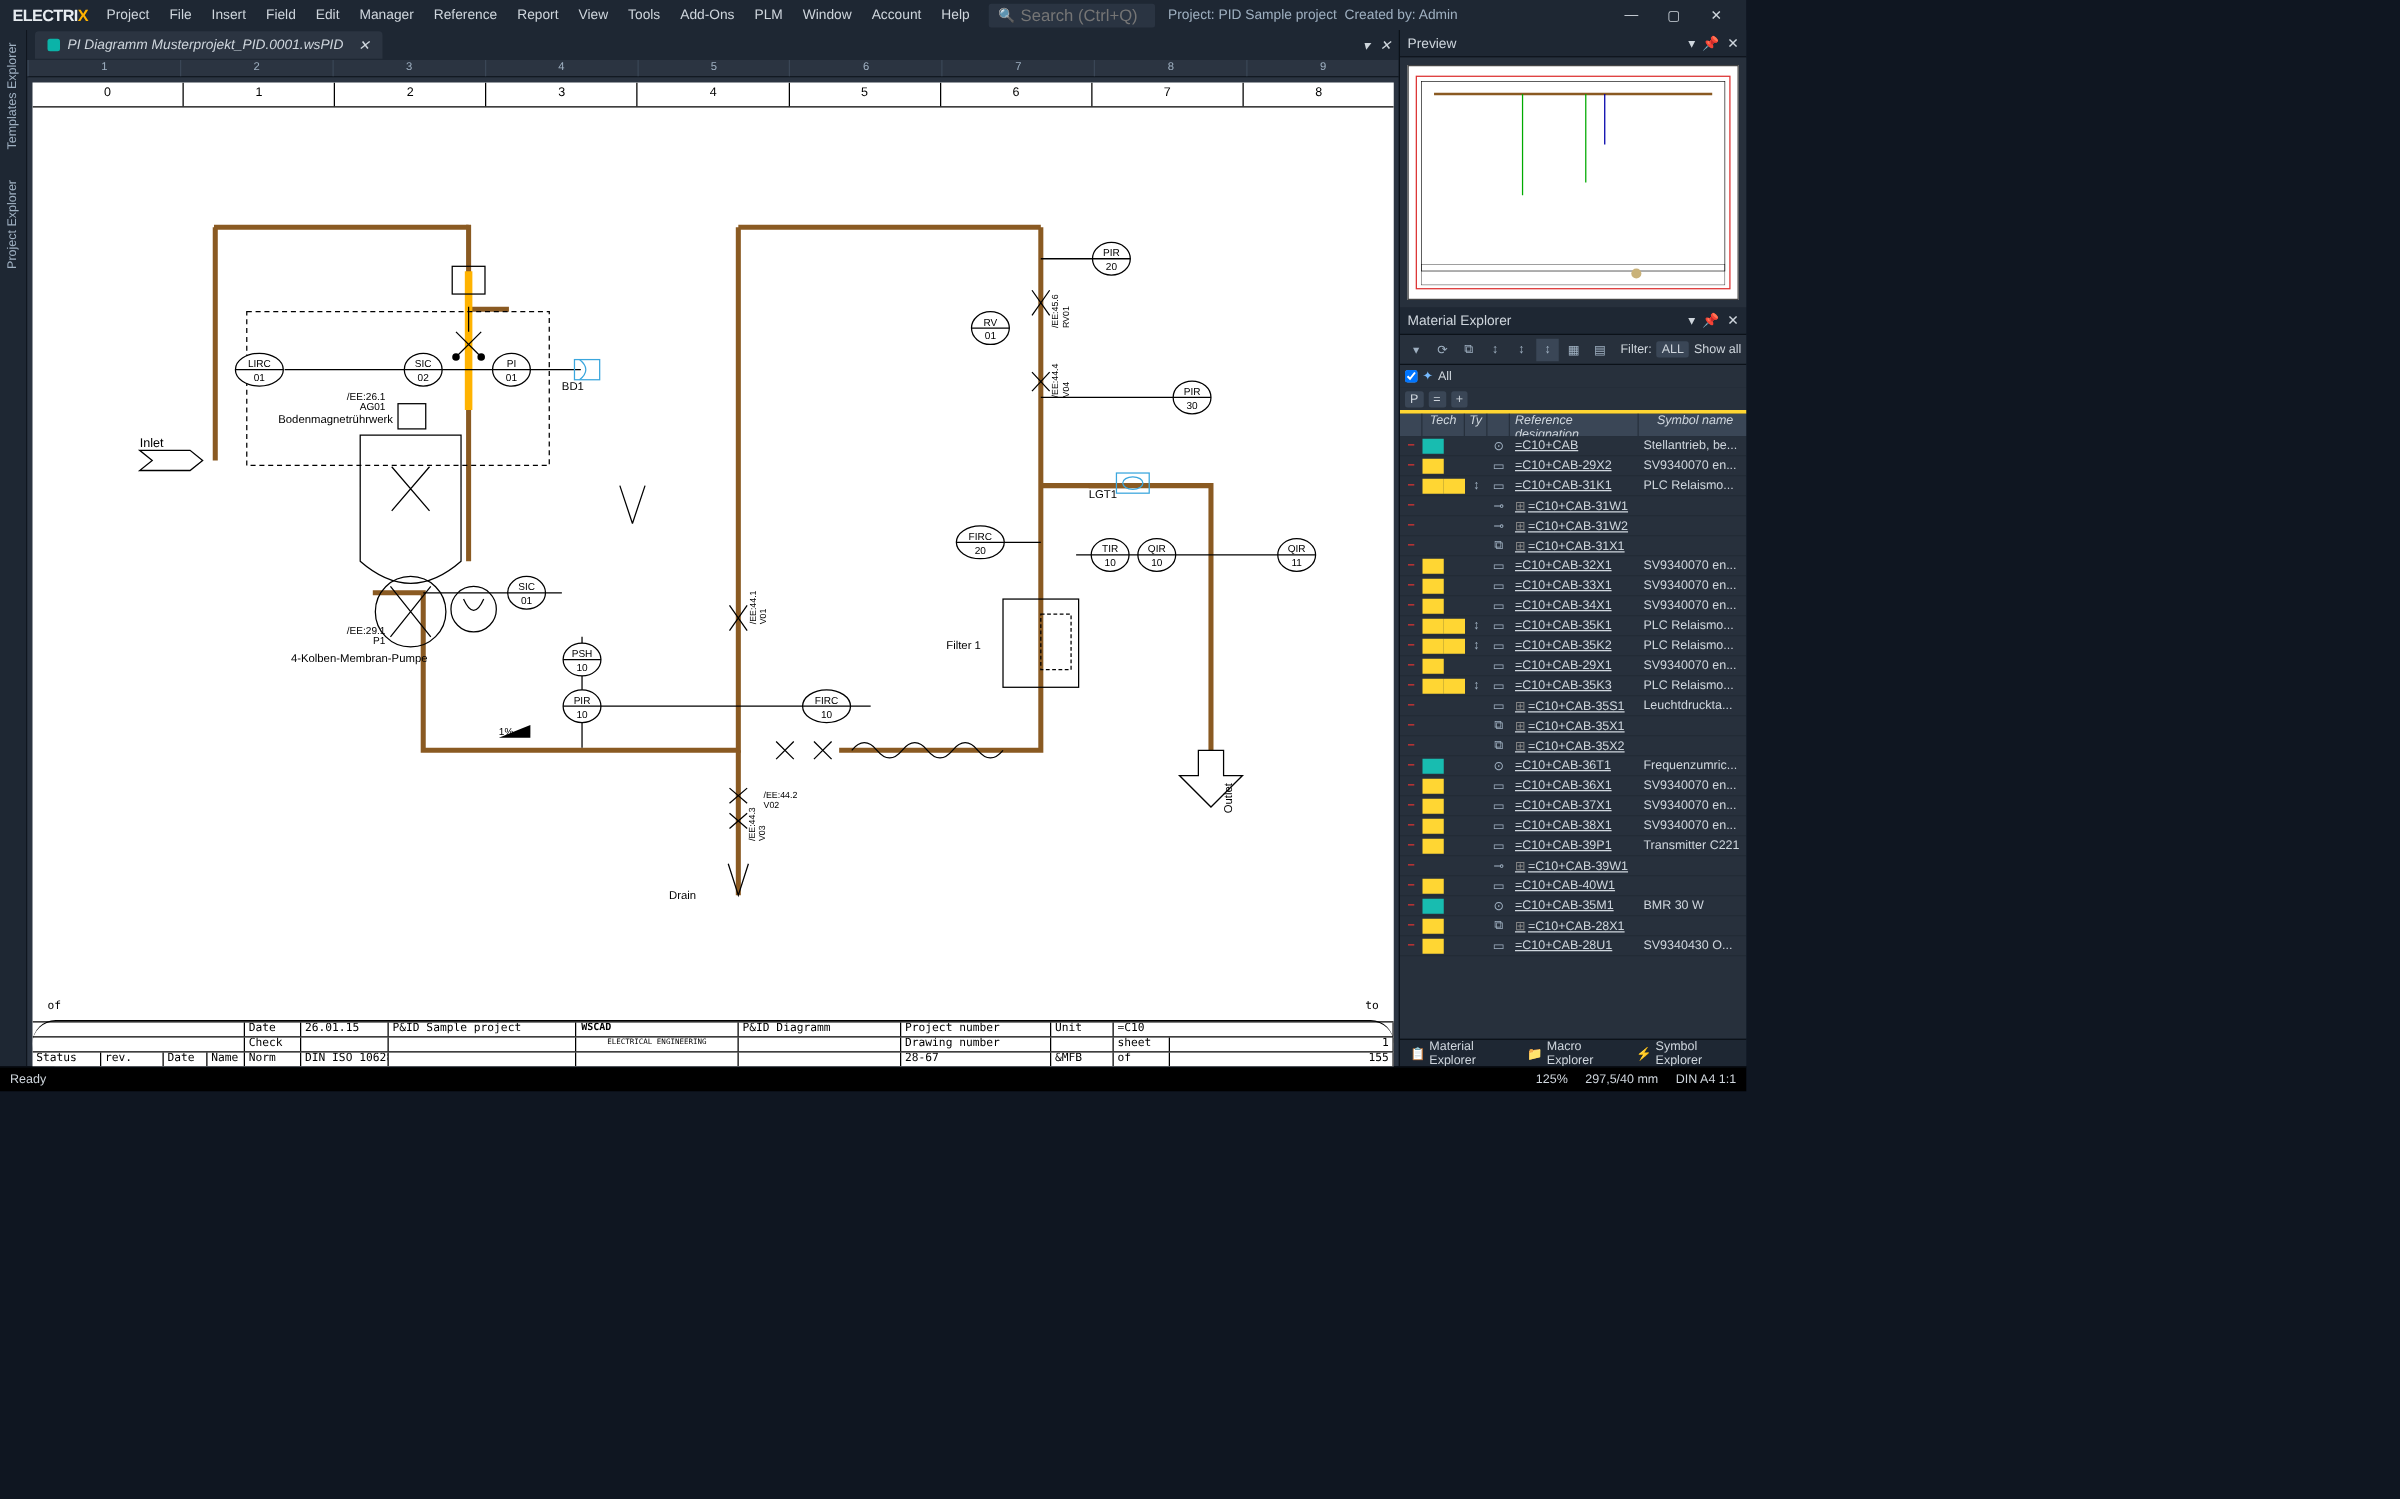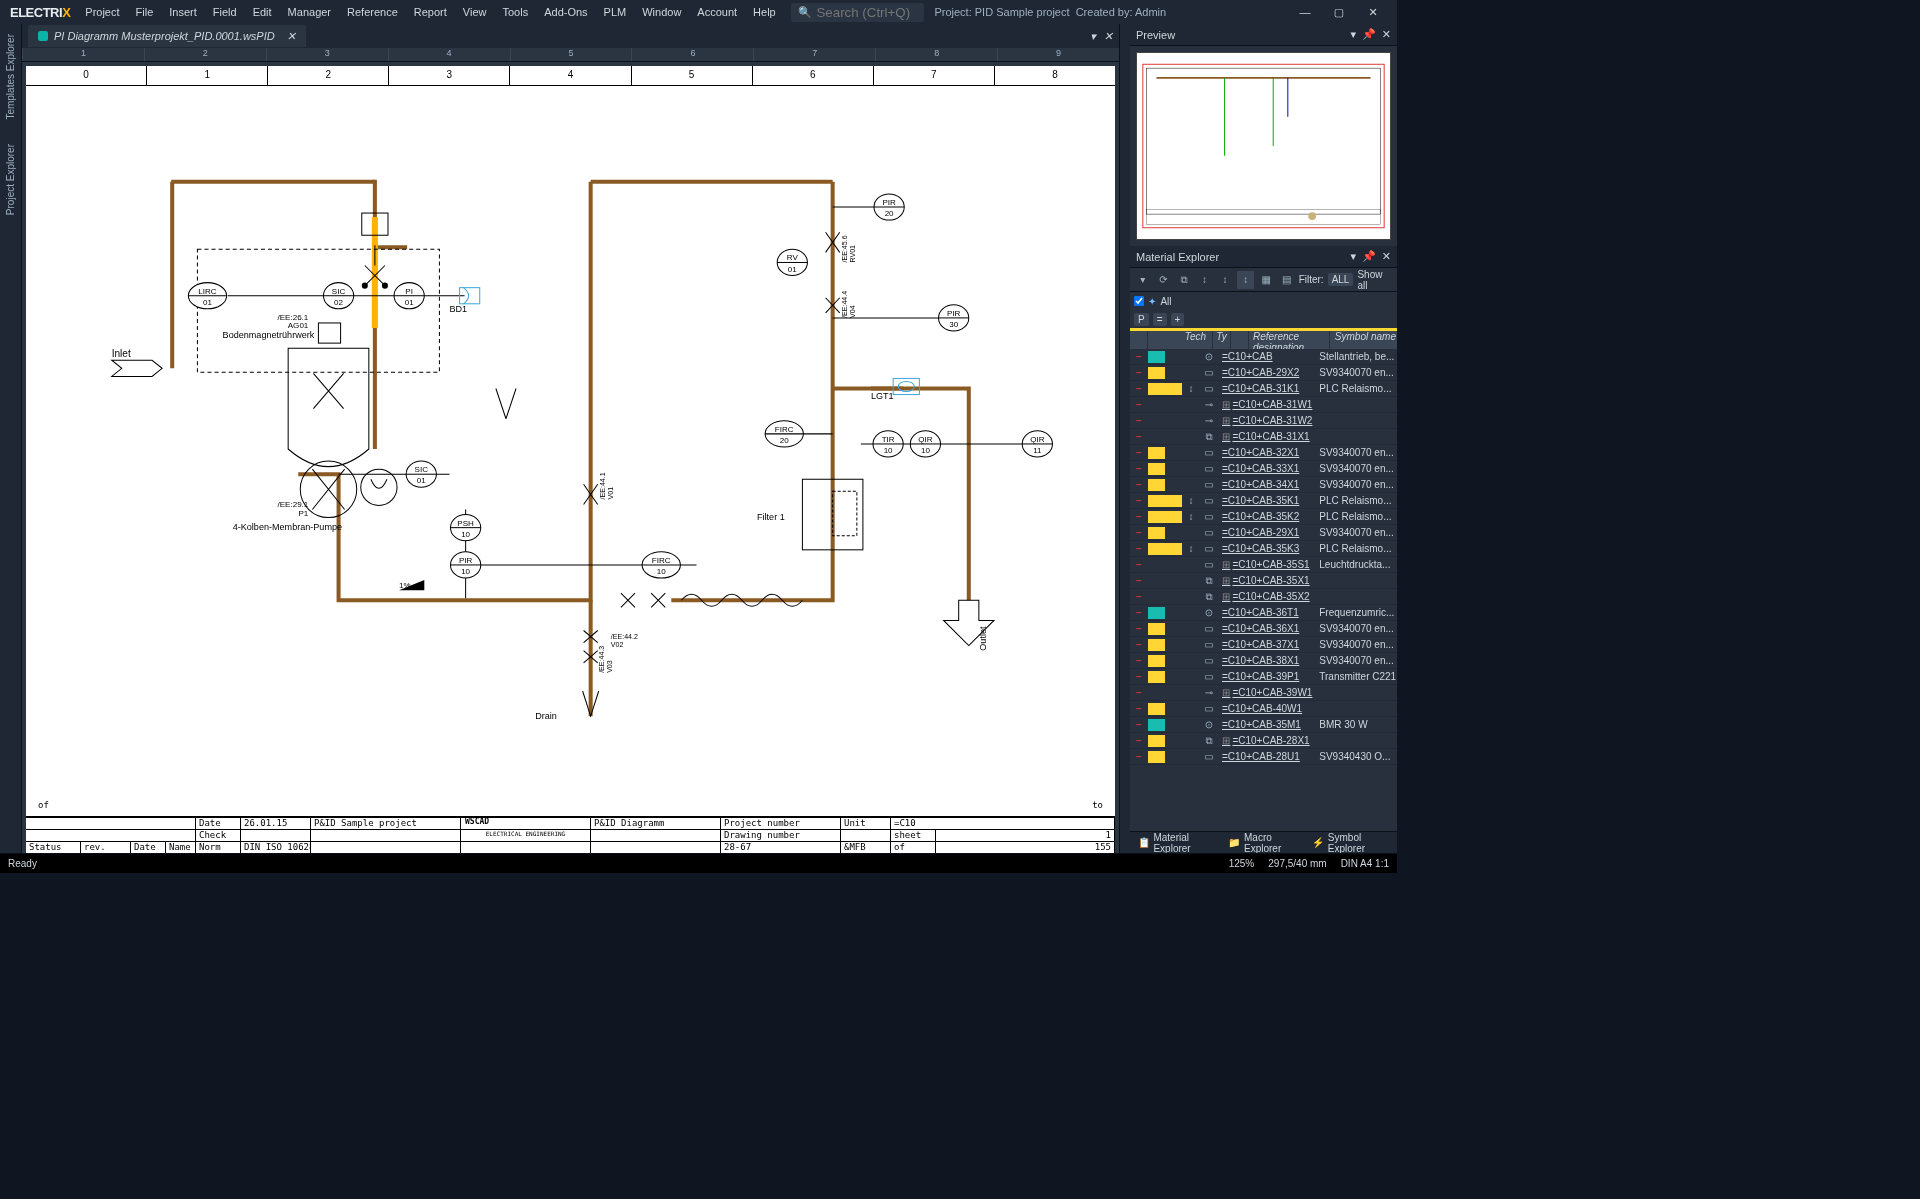--- a/index.html
+++ b/index.html
@@ -23,37 +23,37 @@
 .tab .dot { width: 10px; height: 10px; background: #0bb3a8; border-radius: 2px; }
 .tab .close { margin-left: 6px; }
 .tabbar .right { margin-left: auto; display: flex; gap: 8px; align-items: center; }
 .ruler-h { height: 14px; background: #2b3441; color: #9fb0c1; font-size: 9px; display: flex; border-bottom: 1px solid #0b1118; }
 .ruler-h .tick { flex: 1; text-align: center; border-left: 1px solid #3a4656; }
 .canvas-wrap { flex: 1; background: #2b3441; padding: 4px 4px 0 4px; display: flex; }
 .canvas-inner { flex: 1; background: #fff; position: relative; overflow: hidden; }
 .coords-h { position: absolute; top: 0; left: 0; right: 0; height: 20px; border-bottom: 1px solid #000; display: flex; color: #000; }
 .coords-h .c { flex: 1; text-align: center; border-right: 1px solid #000; font-size: 10px; padding-top: 3px; }
 .coords-h .c:last-child { border-right: none; }
-.titleblock { position: absolute; bottom: 0; left: 0; right: 0; background: #fff; border-top: 1px solid #000; color: #000; font-size: 9px; font-family: monospace; }
+.titleblock { position: absolute; bottom: 0; left: 0; right: 0; background: #fff; border-top: 1px solid #000; color: #000; font-size: 9px; font-family: monospace; border-radius: 20px; }
 .tb-row { display: flex; border-top: 1px solid #000; height: 12px; }
 .tb-cell { border-right: 1px solid #000; padding: 0 3px; white-space: nowrap; overflow: hidden; }
 .pid-svg { position: absolute; top: 20px; left: 0; right: 0; bottom: 60px; }
-.rightcol { width: 278px; background: #1e2733; border-left: 1px solid #0b1118; display: flex; flex-direction: column; padding-left: 10px; }
+.rightcol { width: 278px; background: #1e2733; border-left: 1px solid #0b1118; display: flex; flex-direction: column; }
 .panel-hdr { display: flex; align-items: center; height: 22px; padding: 0 6px; background: #1e2733; border-bottom: 1px solid #0b1118; font-size: 11px; }
 .panel-hdr .ctrls { margin-left: auto; display: flex; gap: 6px; }
 .preview-body { height: 200px; padding: 6px; background: #27303c; }
 .preview-img { width: 100%; height: 100%; background: #fff; border: 1px solid #444; position: relative; overflow: hidden; }
 .me-tools { height: 24px; display: flex; align-items: center; gap: 3px; padding: 0 4px; background: #27303c; border-bottom: 1px solid #0b1118; font-size: 10px; }
 .me-tool { width: 18px; height: 18px; display: flex; align-items: center; justify-content: center; cursor: pointer; color:#9fb0c1; }
 .me-filter { margin-left: auto; display: flex; gap: 4px; align-items: center; }
 .me-chips { height: 18px; display: flex; align-items: center; gap: 4px; padding: 2px 4px; background: #27303c; font-size:10px; }
 .chip { background:#3a4656; padding:1px 4px; border-radius:2px; }
 .me-hdr { display: flex; height: 18px; background: #3a4656; font-size: 10px; font-style: italic; }
 .me-hdr .col-flag { width: 18px; border-right: 1px solid #27303c; }
-.me-hdr .col-tech { width: 34px; border-right: 1px solid #27303c; text-align:center;margin-left:31px; }
+.me-hdr .col-tech { width: 34px; border-right: 1px solid #27303c; text-align:center; }
 .me-hdr .col-ty { width: 18px; border-right: 1px solid #27303c; text-align:center; }
 .me-hdr .col-ico { width: 18px; border-right: 1px solid #27303c; }
 .me-hdr .col-d { flex: 1.2; border-right: 1px solid #27303c; padding-left:4px; }
 .me-hdr .col-s { flex: 1; padding-left:4px;text-align:center; }
 .me-body { flex: 1; overflow: auto; background: #27303c; }
 .me-row { display: flex; height: 16px; align-items: center; font-size: 10px; border-bottom: 1px solid #222b35; }
 .me-row .flag { width: 18px; display:flex; justify-content:center; color:#c33; font-weight:bold; }
 .me-row .tech { width: 34px; height: 12px; display:flex; }
 .me-row .tech .sw { flex:1; }
 .me-row .ty { width: 18px; text-align:center; color:#9fb0c1; }

